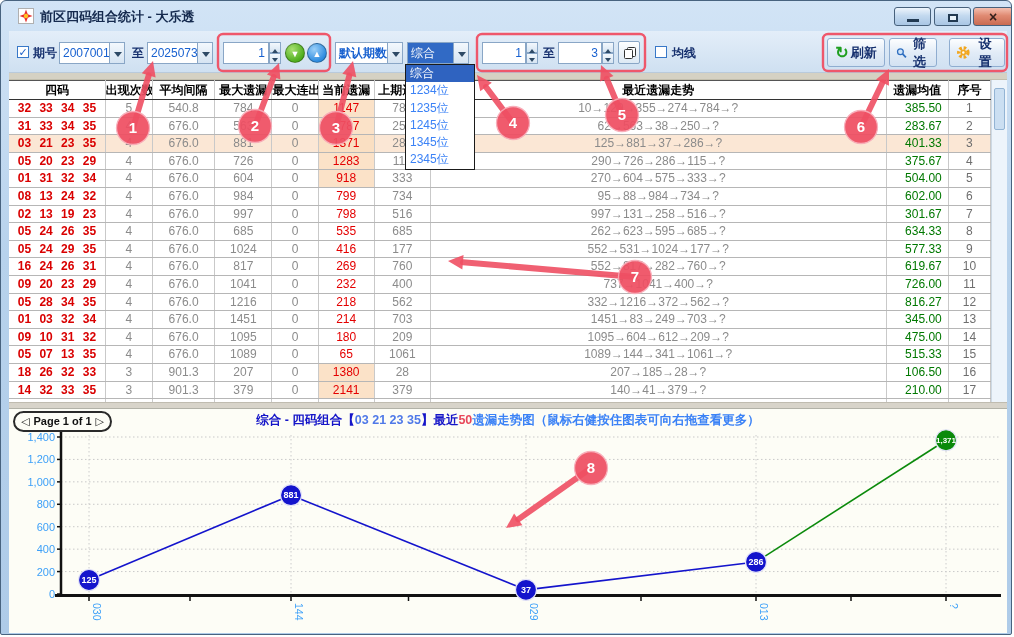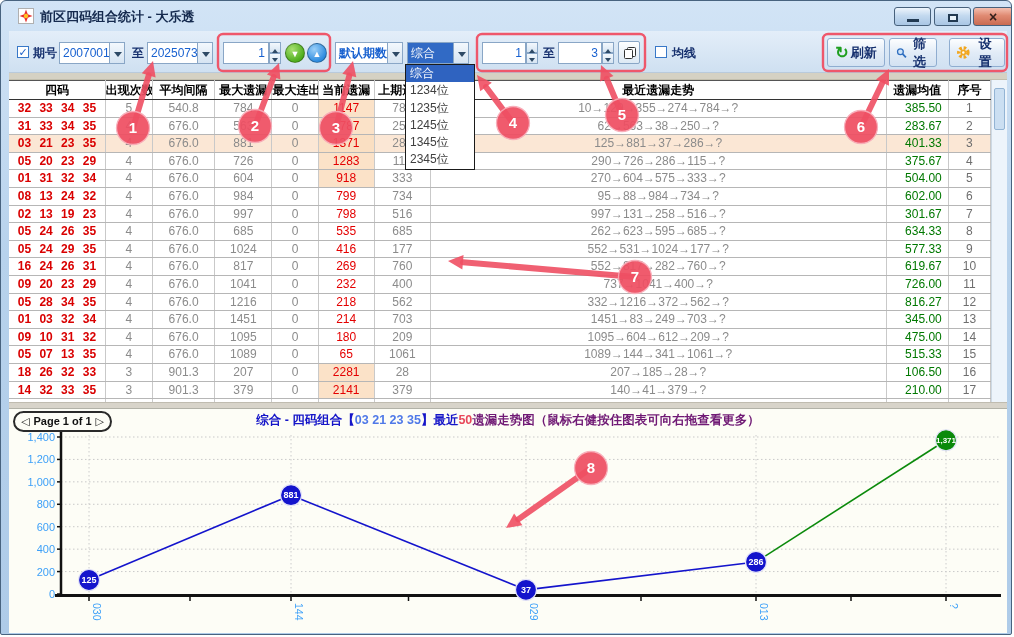--- a/index.html
+++ b/index.html
@@ -62,21 +62,21 @@
   td.hot{background:#fbe2c8;}
   td.avg{color:#007800;text-align:right;padding-right:6px;}
   td.no{color:#6e6e6e;}
   tr.sel td{background:#fbe7d5;}
   tr.sel td.hot{background:#fadfc2;}
   .vscroll{position:absolute;left:982px;top:0;width:16px;height:322px;background:#edf4fb;border-left:1px solid #cdd9e4;box-sizing:border-box;}
   .vthumb{position:absolute;left:2px;top:8px;width:11px;height:42px;background:#cbdff2;border:1px solid #93b4d4;border-radius:2px;box-sizing:border-box;}
   .hscroll{position:absolute;left:8px;top:401px;width:998px;height:6px;background:#d8d4ca;border-top:1px solid #c0bcb0;box-sizing:border-box;}
   
   .ddlist{position:absolute;left:404px;top:63px;width:70px;background:#fff;border:1px solid #1a1a1a;z-index:30;box-sizing:border-box;}
-  .dditem{height:17.3px;line-height:17.3px;font-size:12px;padding-left:4px;color:#404040;}
+  .dditem{height:17.3px;line-height:17.3px;font-size:12px;padding-left:4px;color:#3b82f6;}
   .dditem.sel{background:#2f63c0;color:#fff;}
   
   .chart-panel{position:absolute;left:8px;top:407px;width:998px;height:225px;background:#fdfdf6;border-top:1px solid #b2b2a8;box-sizing:border-box;}
   .pager{position:absolute;left:4px;top:2px;height:17px;border:2px solid #2a2a2a;border-radius:11px;
     background:#fdfdf6;font-size:11px;font-weight:bold;color:#111;line-height:13px;padding:0 6px;display:flex;gap:4px;align-items:center;}
   .chart-title{position:absolute;left:0;top:3px;width:100%;text-align:center;font-size:12.5px;font-weight:bold;pointer-events:none;}
   
   .anno{position:absolute;left:0;top:0;width:1014px;height:637px;pointer-events:none;z-index:50;}
 </style>
 </head>
@@ -398,21 +398,21 @@
             <td class="grey">1089→144→341→1061→?</td>
             <td class="avg">515.33</td>
             <td class="no">15</td>
           </tr>
           <tr>
             <td class="code">18 26 32 33</td>
             <td class="grey">3</td>
             <td class="grey">901.3</td>
             <td class="grey">207</td>
             <td class="grey">0</td>
-            <td class="cur hot">2281</td>
+            <td class="cur hot">1380</td>
             <td class="grey">28</td>
             <td class="grey">207→185→28→?</td>
             <td class="avg">106.50</td>
             <td class="no">16</td>
           </tr>
           <tr>
             <td class="code">14 32 33 35</td>
             <td class="grey">3</td>
             <td class="grey">901.3</td>
             <td class="grey">379</td>
@@ -446,21 +446,21 @@
   <div class="ddlist" id="mode-list">
       <div class="dditem sel">综合</div>
       <div class="dditem">1234位</div>
       <div class="dditem">1235位</div>
       <div class="dditem">1245位</div>
       <div class="dditem">1345位</div>
       <div class="dditem">2345位</div>
     </div>
 
   <div class="chart-panel">
-    <div class="chart-title" id="chart-title"><span style="color: rgb(21, 21, 200);">综合 - 四码组合【</span><span style="color: rgb(79, 121, 232);">03 21 23 35</span><span style="color: rgb(21, 21, 200); margin-top: 16px;">】最近</span><span style="color: rgb(232, 72, 90);">50</span><span style="color: #701a75; text-align: right;">遗漏走势图（鼠标右健按住图表可向右拖查看更多）</span></div>
+    <div class="chart-title" id="chart-title"><span style="color: rgb(21, 21, 200);">综合 - 四码组合【</span><span style="color: rgb(79, 121, 232);">03 21 23 35</span><span style="color: rgb(21, 21, 200); margin-top: 16px;">】最近</span><span style="color: rgb(232, 72, 90);">50</span><span style="color: #3b82f6; text-align: right;">遗漏走势图（鼠标右健按住图表可向右拖查看更多）</span></div>
     <svg id="chart-svg" width="998" height="225">
         <text x="46" y="189" text-anchor="end" fill="#3da0f8" font-size="11">0</text>
         <line x1="48" y1="185" x2="52" y2="185" stroke="#111" stroke-width="1.5"></line>
         <line x1="52" y1="162.57142857142858" x2="990" y2="162.57142857142858" stroke="#c9c9c9" stroke-width="1" stroke-dasharray="1.5 2.5"></line>
         <text x="46" y="166.57142857142858" text-anchor="end" fill="#3da0f8" font-size="11">200</text>
         <line x1="48" y1="162.57142857142858" x2="52" y2="162.57142857142858" stroke="#111" stroke-width="1.5"></line>
         <line x1="52" y1="140.14285714285714" x2="990" y2="140.14285714285714" stroke="#c9c9c9" stroke-width="1" stroke-dasharray="1.5 2.5"></line>
         <text x="46" y="144.14285714285714" text-anchor="end" fill="#3da0f8" font-size="11">400</text>
         <line x1="48" y1="140.14285714285714" x2="52" y2="140.14285714285714" stroke="#111" stroke-width="1.5"></line>
         <line x1="52" y1="117.71428571428571" x2="990" y2="117.71428571428571" stroke="#c9c9c9" stroke-width="1" stroke-dasharray="1.5 2.5"></line>

